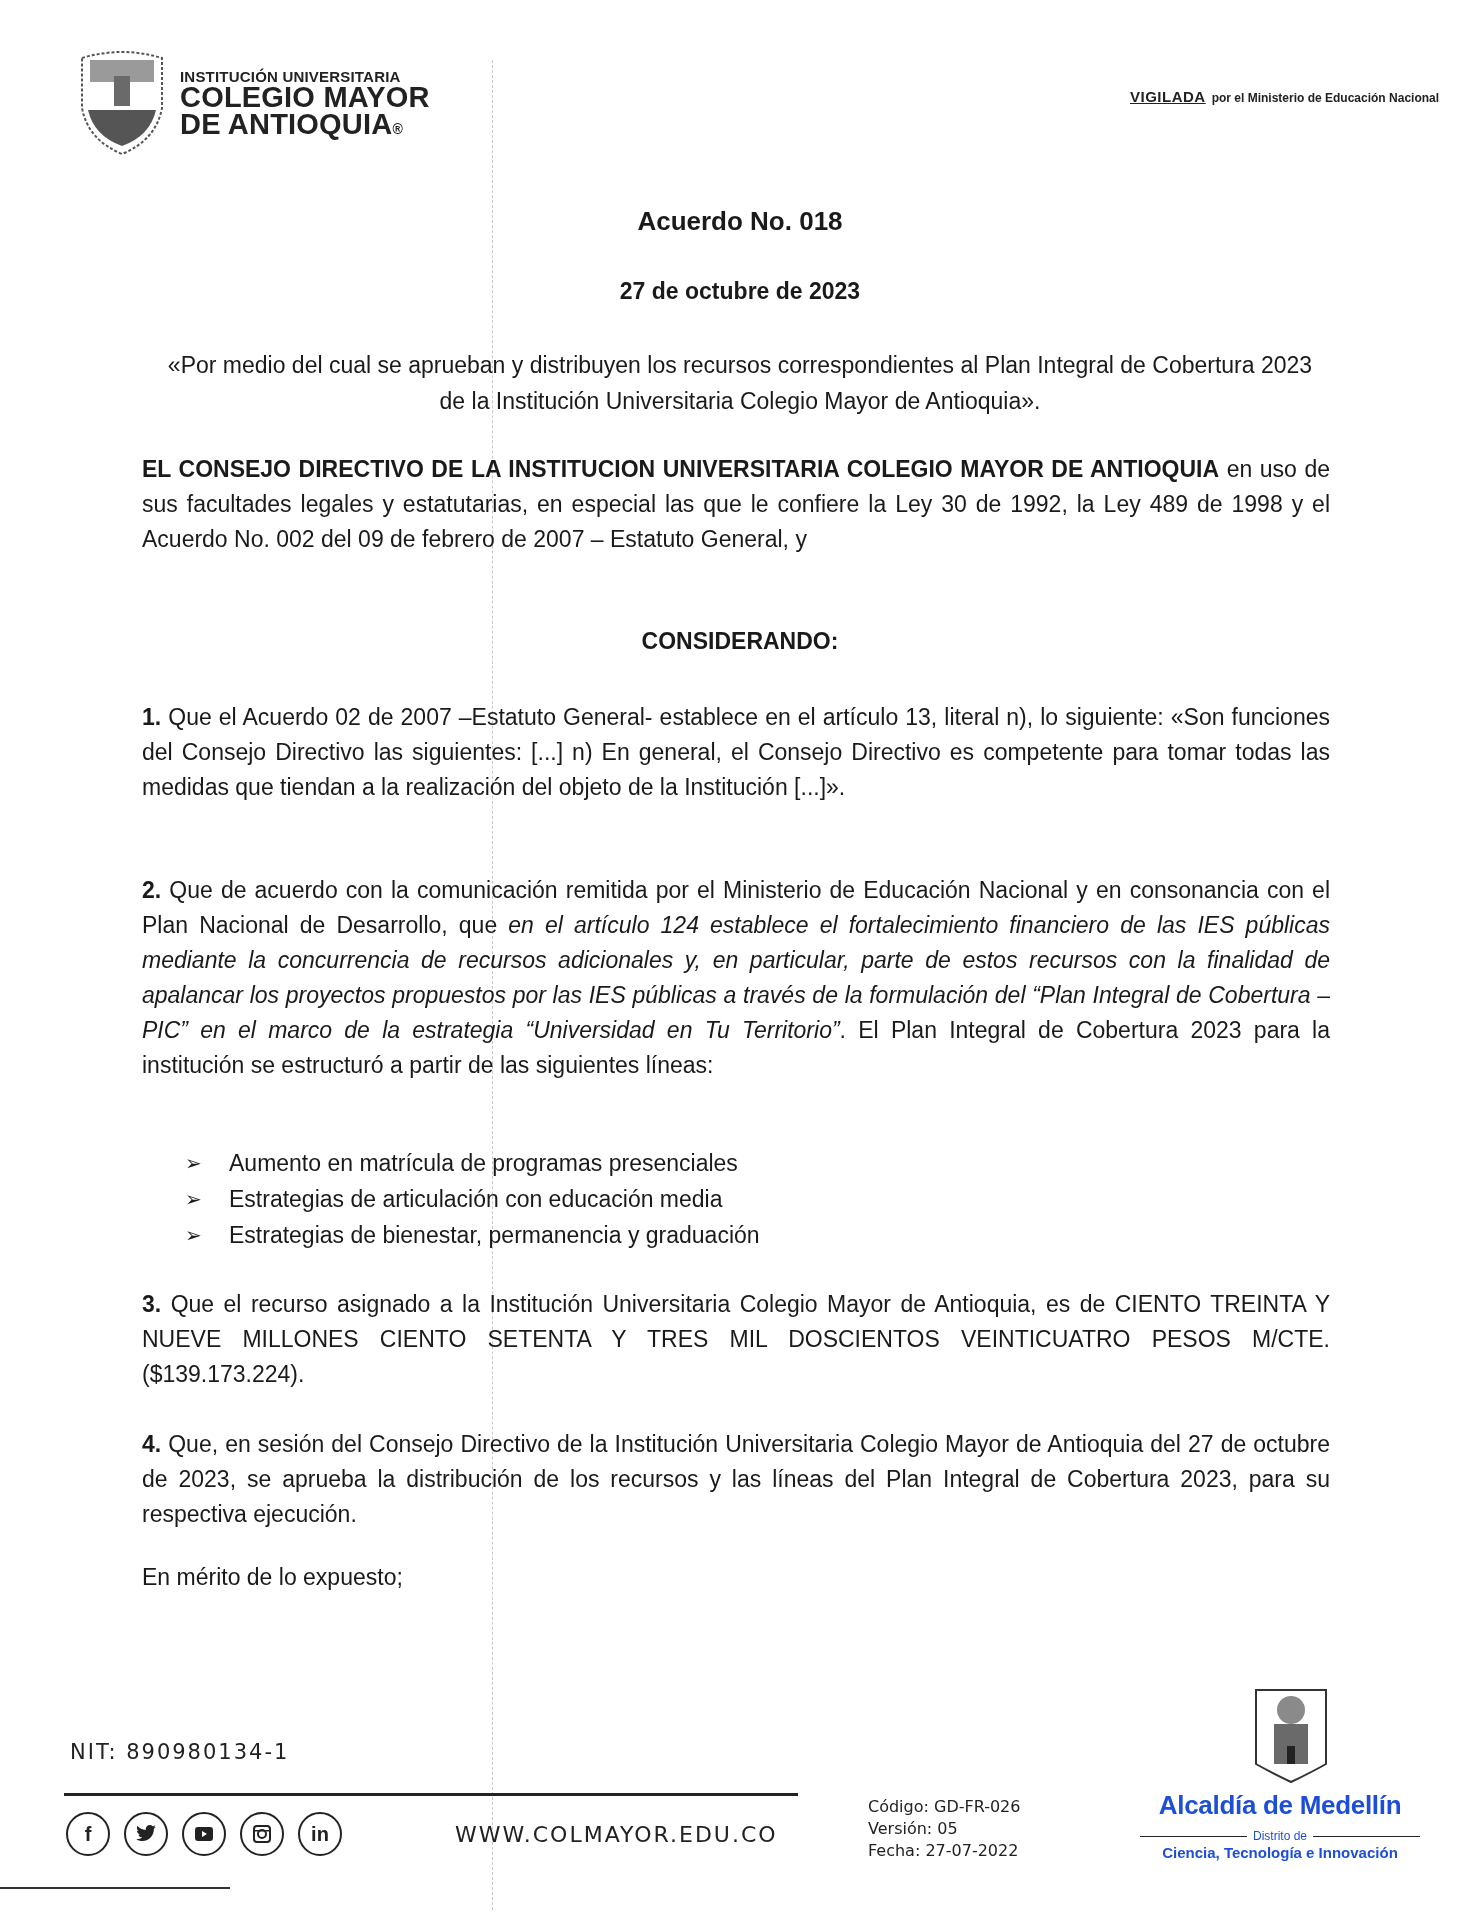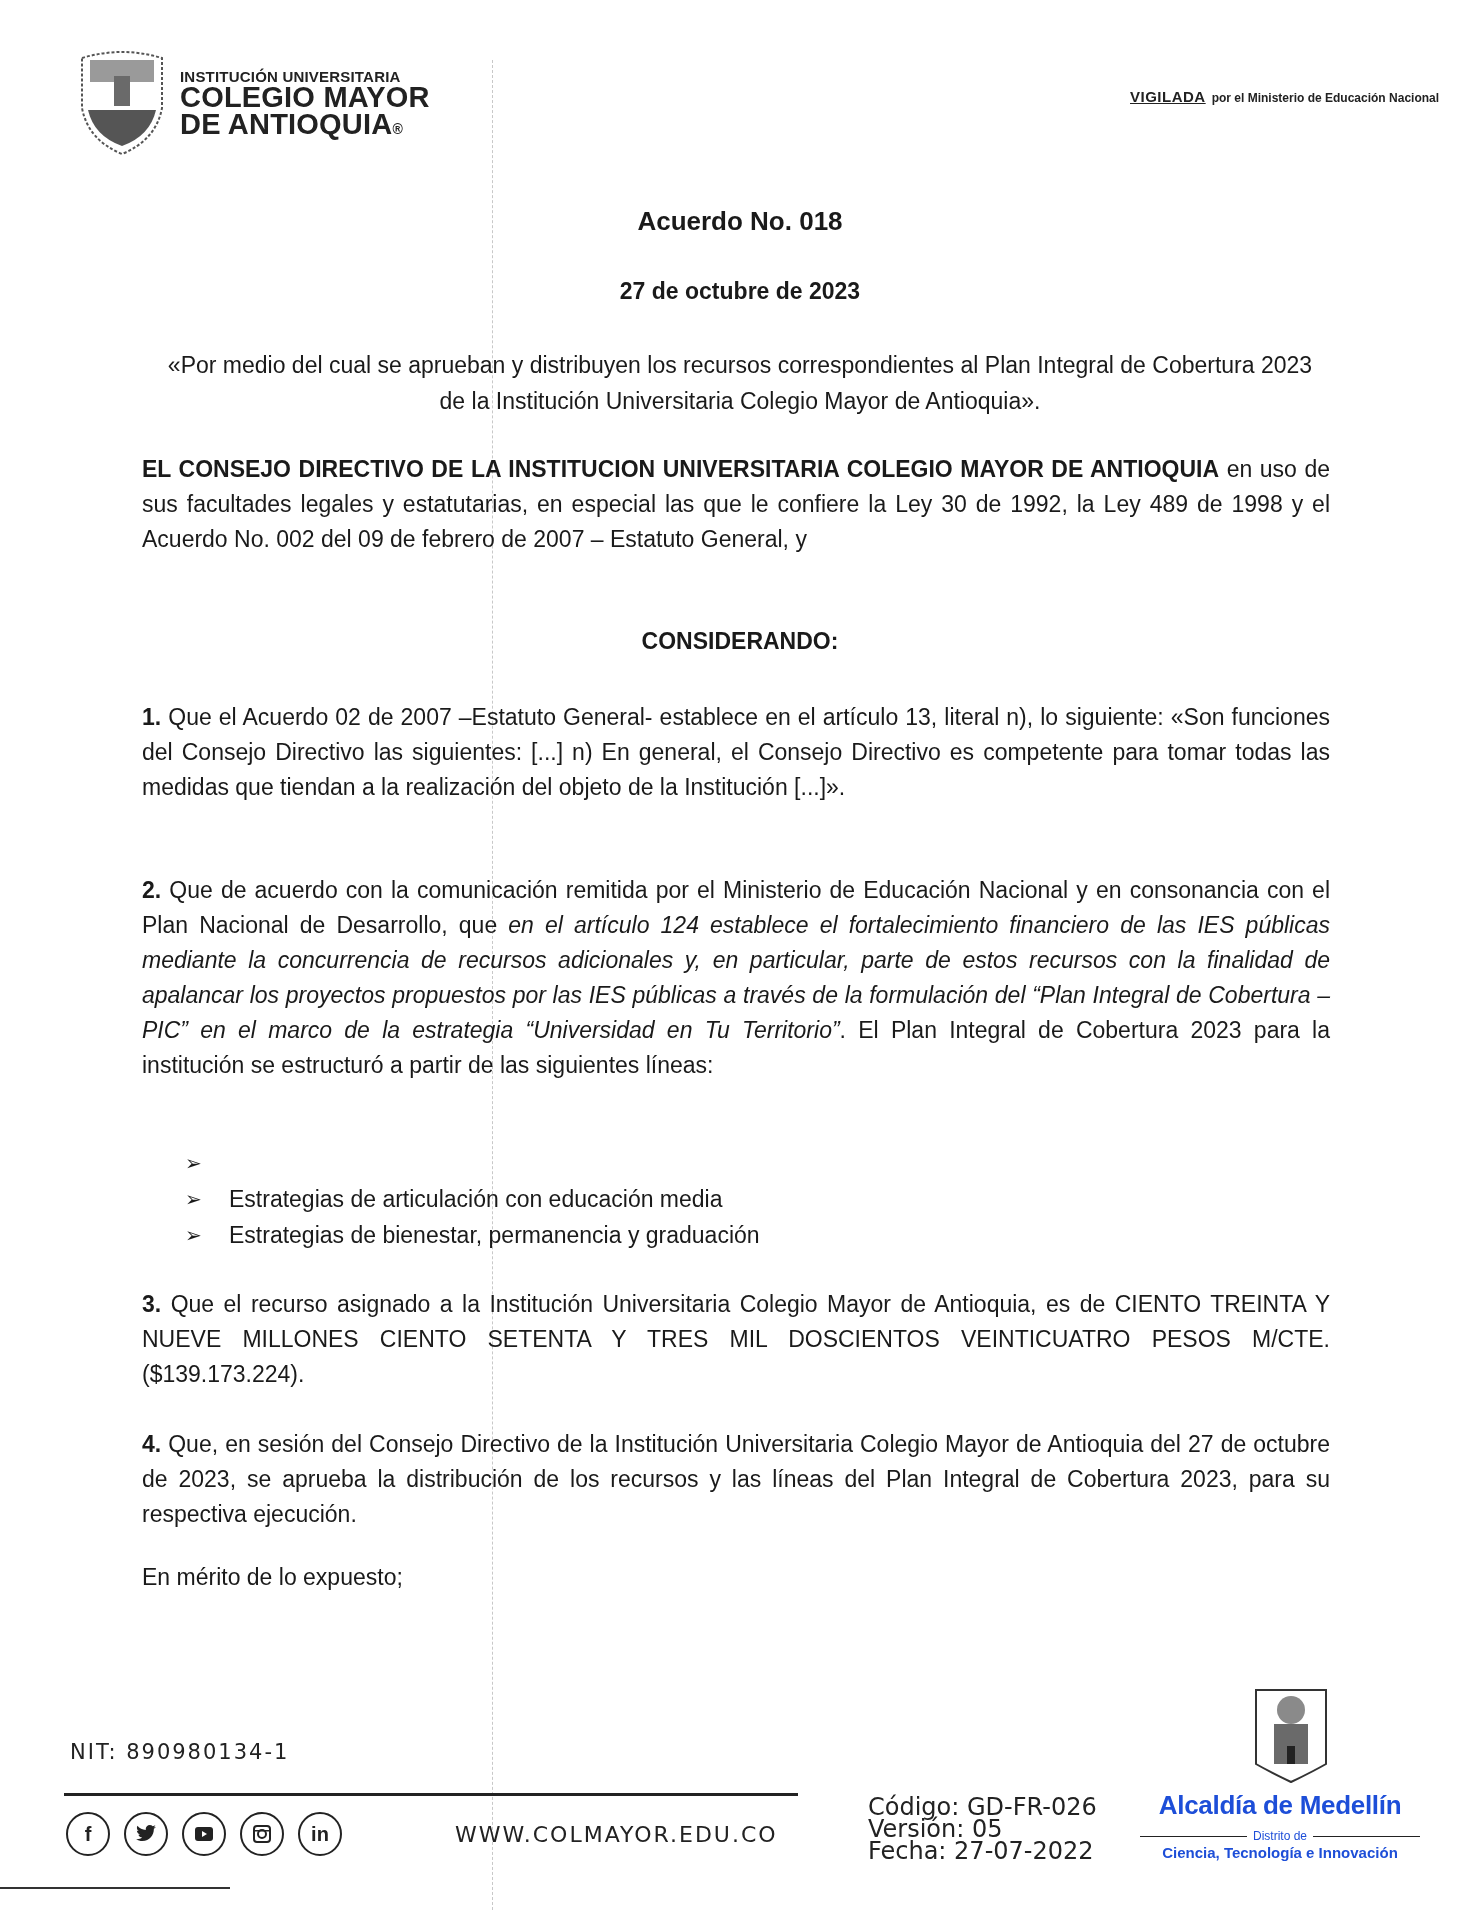--- a/index.html
+++ b/index.html
@@ -34,21 +34,21 @@
   .bullets li { display: flex; align-items: center; }
   .bullets .arrow { width: 44px; font-size: 20px; }
 
   
   .nit { left: 70px; top: 1740px; font-family: "DejaVu Sans", sans-serif; font-size: 21px; letter-spacing: 2px; color: #222; }
   .footer-rule { left: 64px; top: 1793px; width: 734px; height: 3px; background: #222; }
   .bottom-rule { left: 0; top: 1887px; width: 230px; height: 2px; background: #333; }
   .socials { left: 66px; top: 1812px; display: flex; gap: 14px; }
   .soc { width: 44px; height: 44px; border: 2px solid #222; border-radius: 50%; display: flex; align-items: center; justify-content: center; font-weight: bold; font-size: 20px; color: #222; box-sizing: border-box; }
   .website { left: 455px; top: 1822px; font-family: "DejaVu Sans", sans-serif; font-size: 22px; letter-spacing: 2px; color: #222; }
-  .codes { left: 868px; top: 1796px; font-family: "DejaVu Sans", sans-serif; font-size: 24px; line-height: 22px; color: #222; }
+  .codes { left: 868px; top: 1796px; font-family: "DejaVu Sans", sans-serif; font-size: 16px; line-height: 22px; color: #222; }
   .medellin-crest { left: 1252px; top: 1688px; width: 78px; height: 96px; }
   .alcaldia { left: 1140px; top: 1790px; width: 280px; text-align: center; color: #1d4ed8; }
   .alcaldia .name { font-size: 26px; font-weight: bold; letter-spacing: -0.3px; }
   .alcaldia .distrito { display: flex; align-items: center; gap: 6px; font-size: 12px; margin-top: 8px; }
   .alcaldia .distrito .ln { flex: 1; height: 1px; background: #222; }
   .alcaldia .ciencia { font-size: 15px; font-weight: bold; margin-top: 1px; }
 </style>
 </head>
 <body>
 
@@ -83,20 +83,21 @@
   <b>1.</b><span> Que el Acuerdo 02 de 2007 –Estatuto General- establece en el artículo 13, literal n), lo siguiente: «Son funciones del Consejo Directivo las siguientes: [...] n) En general, el Consejo Directivo es competente para tomar todas las medidas que tiendan a la realización del objeto de la Institución [...]».</span>
 </div>
 
 <div class="abs para p2">
   <b>2.</b><span> Que de acuerdo con la comunicación remitida por el Ministerio de Educación Nacional y en consonancia con el Plan Nacional de Desarrollo, que </span><i>en el artículo 124 establece el fortalecimiento financiero de las IES públicas mediante la concurrencia de recursos adicionales y, en particular, parte de estos recursos con la finalidad de apalancar los proyectos propuestos por las IES públicas a través de la formulación del “Plan Integral de Cobertura – PIC” en el marco de la estrategia “Universidad en Tu Territorio”</i><span>. El Plan Integral de Cobertura 2023 para la institución se estructuró a partir de las siguientes líneas:</span>
 </div>
 
 <ul class="abs bullets">
   <li>
       <span class="arrow">➢</span>
+      <span>Aumento en matrícula de programas presenciales</span>
     </li>
   <li>
       <span class="arrow">➢</span>
       <span>Estrategias de articulación con educación media</span>
     </li>
   <li>
       <span class="arrow">➢</span>
       <span>Estrategias de bienestar, permanencia y graduación</span>
     </li>
 </ul>

